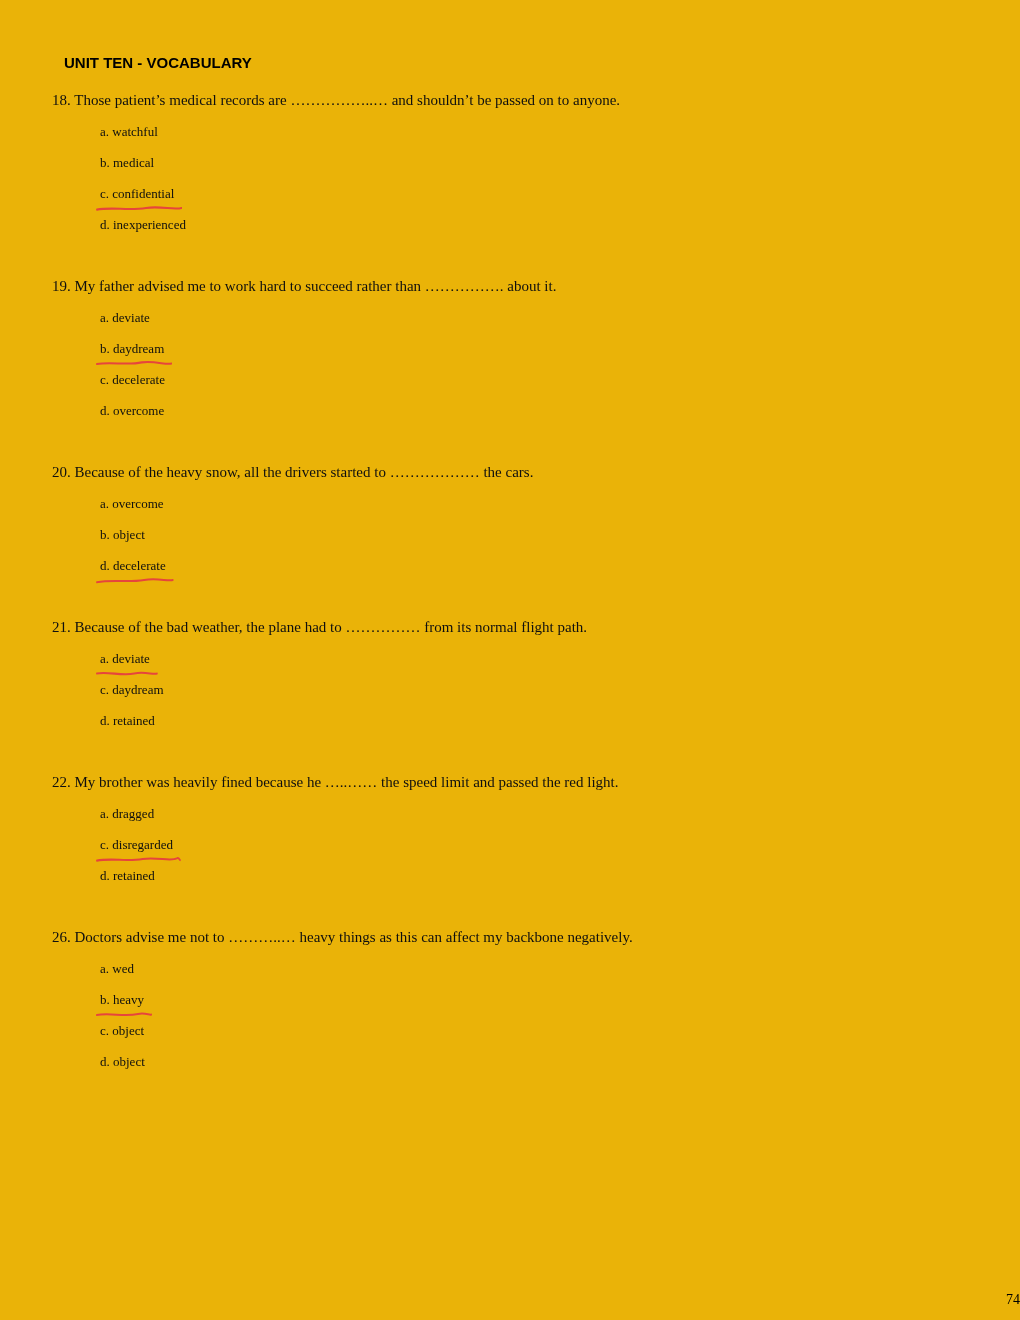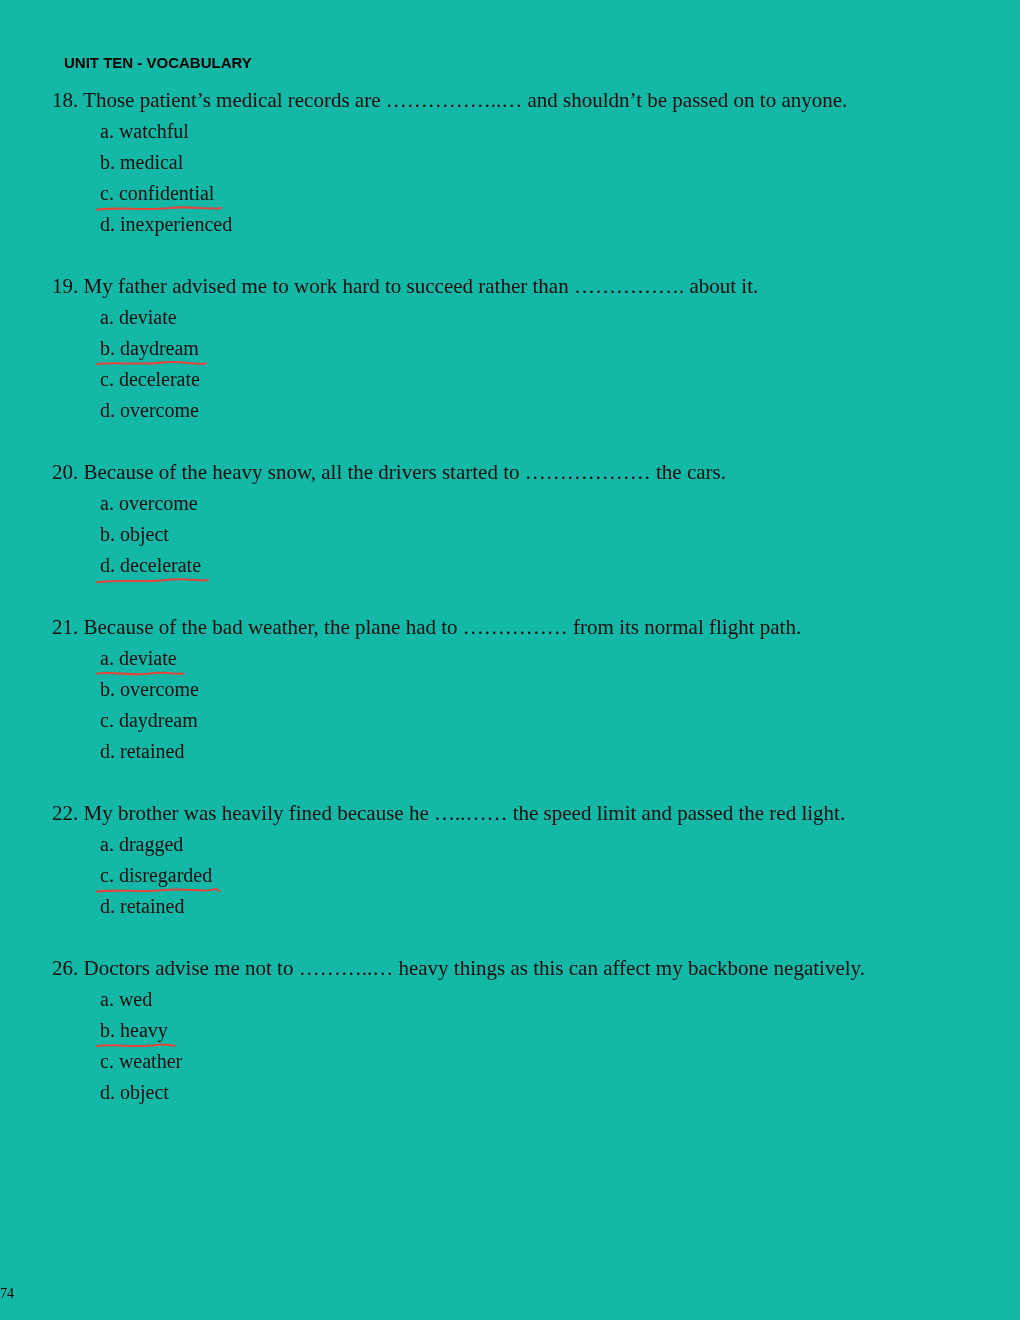--- a/index.html
+++ b/index.html
@@ -4,47 +4,47 @@
 <style>
   html, body {
     margin: 0;
     padding: 0;
     background: #ffffff;
   }
   .page {
     position: relative;
     width: 1020px;
     height: 1320px;
-    background: #14b8a6;
+    background: #eab308;
     box-sizing: border-box;
     padding: 54px 56px 12px 52px;
     font-family: "Liberation Serif", "DejaVu Serif", serif;
     color: #0f0f0f;
     overflow: hidden;
   }
   .unit-header {
     font-family: "Liberation Sans", "DejaVu Sans", sans-serif;
     font-weight: 700;
     font-size: 15px;
     margin-left: 12px;
     margin-bottom: 14px;
     color: #000000;
   }
   .question {
     margin-bottom: 31px;
   }
   .stem {
-    font-size: 21px;
+    font-size: 15px;
     line-height: 31px;
   }
   .options {
     padding-left: 48px;
   }
   .option {
-    font-size: 20px;
+    font-size: 13px;
     line-height: 31px;
   }
   .opt-wrap {
     position: relative;
     display: inline-block;
   }
   .scribble {
     position: absolute;
     left: -4px;
     bottom: -4px;
@@ -53,24 +53,24 @@
     pointer-events: none;
   }
   .scribble path {
     stroke: #e6453c;
     stroke-width: 1.8;
     fill: none;
     stroke-linecap: round;
   }
   .footer {
     position: absolute;
-    bottom: 18px;
+    bottom: 12px;
     left: 0;
     width: 100%;
-    text-align: left;
+    text-align: right;
     font-size: 14px;
     color: #000000;
   }
 </style>
 </head>
 <body>
 
 <div class="page">
 
   <div class="unit-header">UNIT TEN - VOCABULARY</div>
@@ -109,21 +109,20 @@
             </svg></span></div>
     </div>
   </div>
 
   <div class="question">
     <div class="stem">21. Because of the bad weather, the plane had to …………… from its normal flight path.</div>
     <div class="options">
       <div class="option"><span class="opt-wrap"><span>a. deviate</span><svg class="scribble" viewBox="0 0 100 8" preserveAspectRatio="none">
               <path d="M1 4 C 20 2, 42 6.5, 62 4 C 80 2, 93 5.5, 99 4"></path>
             </svg></span></div>
-      <div class="option"><span class="opt-wrap"><span>b. overcome</span></span></div>
       <div class="option"><span class="opt-wrap"><span>c. daydream</span></span></div>
       <div class="option"><span class="opt-wrap"><span>d. retained</span></span></div>
     </div>
   </div>
 
   <div class="question">
     <div class="stem">22. My brother was heavily fined because he …..…… the speed limit and passed the red light.</div>
     <div class="options">
       <div class="option"><span class="opt-wrap"><span>a. dragged</span></span></div>
       <div class="option"><span class="opt-wrap"><span>c. disregarded</span><svg class="scribble" viewBox="0 0 100 8" preserveAspectRatio="none">
@@ -133,20 +132,20 @@
     </div>
   </div>
 
   <div class="question">
     <div class="stem">26. Doctors advise me not to ………..… heavy things as this can affect my backbone negatively.</div>
     <div class="options">
       <div class="option"><span class="opt-wrap"><span>a. wed</span></span></div>
       <div class="option"><span class="opt-wrap"><span>b. heavy</span><svg class="scribble" viewBox="0 0 100 8" preserveAspectRatio="none">
               <path d="M1 4.5 C 25 2, 50 6.5, 75 3.5 C 88 2, 96 5, 99 4"></path>
             </svg></span></div>
-      <div class="option"><span class="opt-wrap"><span>c. weather</span></span></div>
+      <div class="option"><span class="opt-wrap"><span>c. object</span></span></div>
       <div class="option"><span class="opt-wrap"><span>d. object</span></span></div>
     </div>
   </div>
 
   <div class="footer">74</div>
 
 </div>
 
 </body></html>

